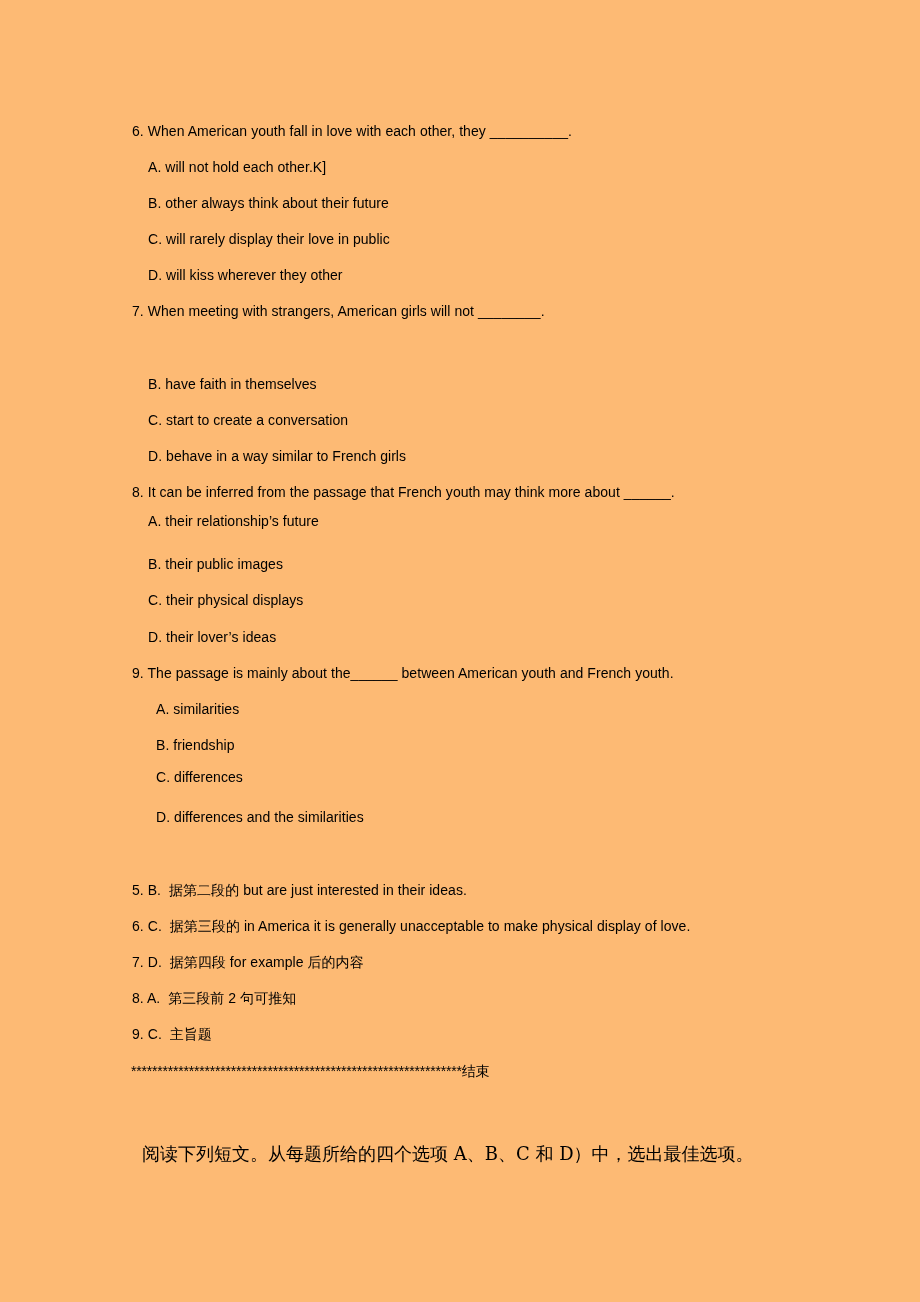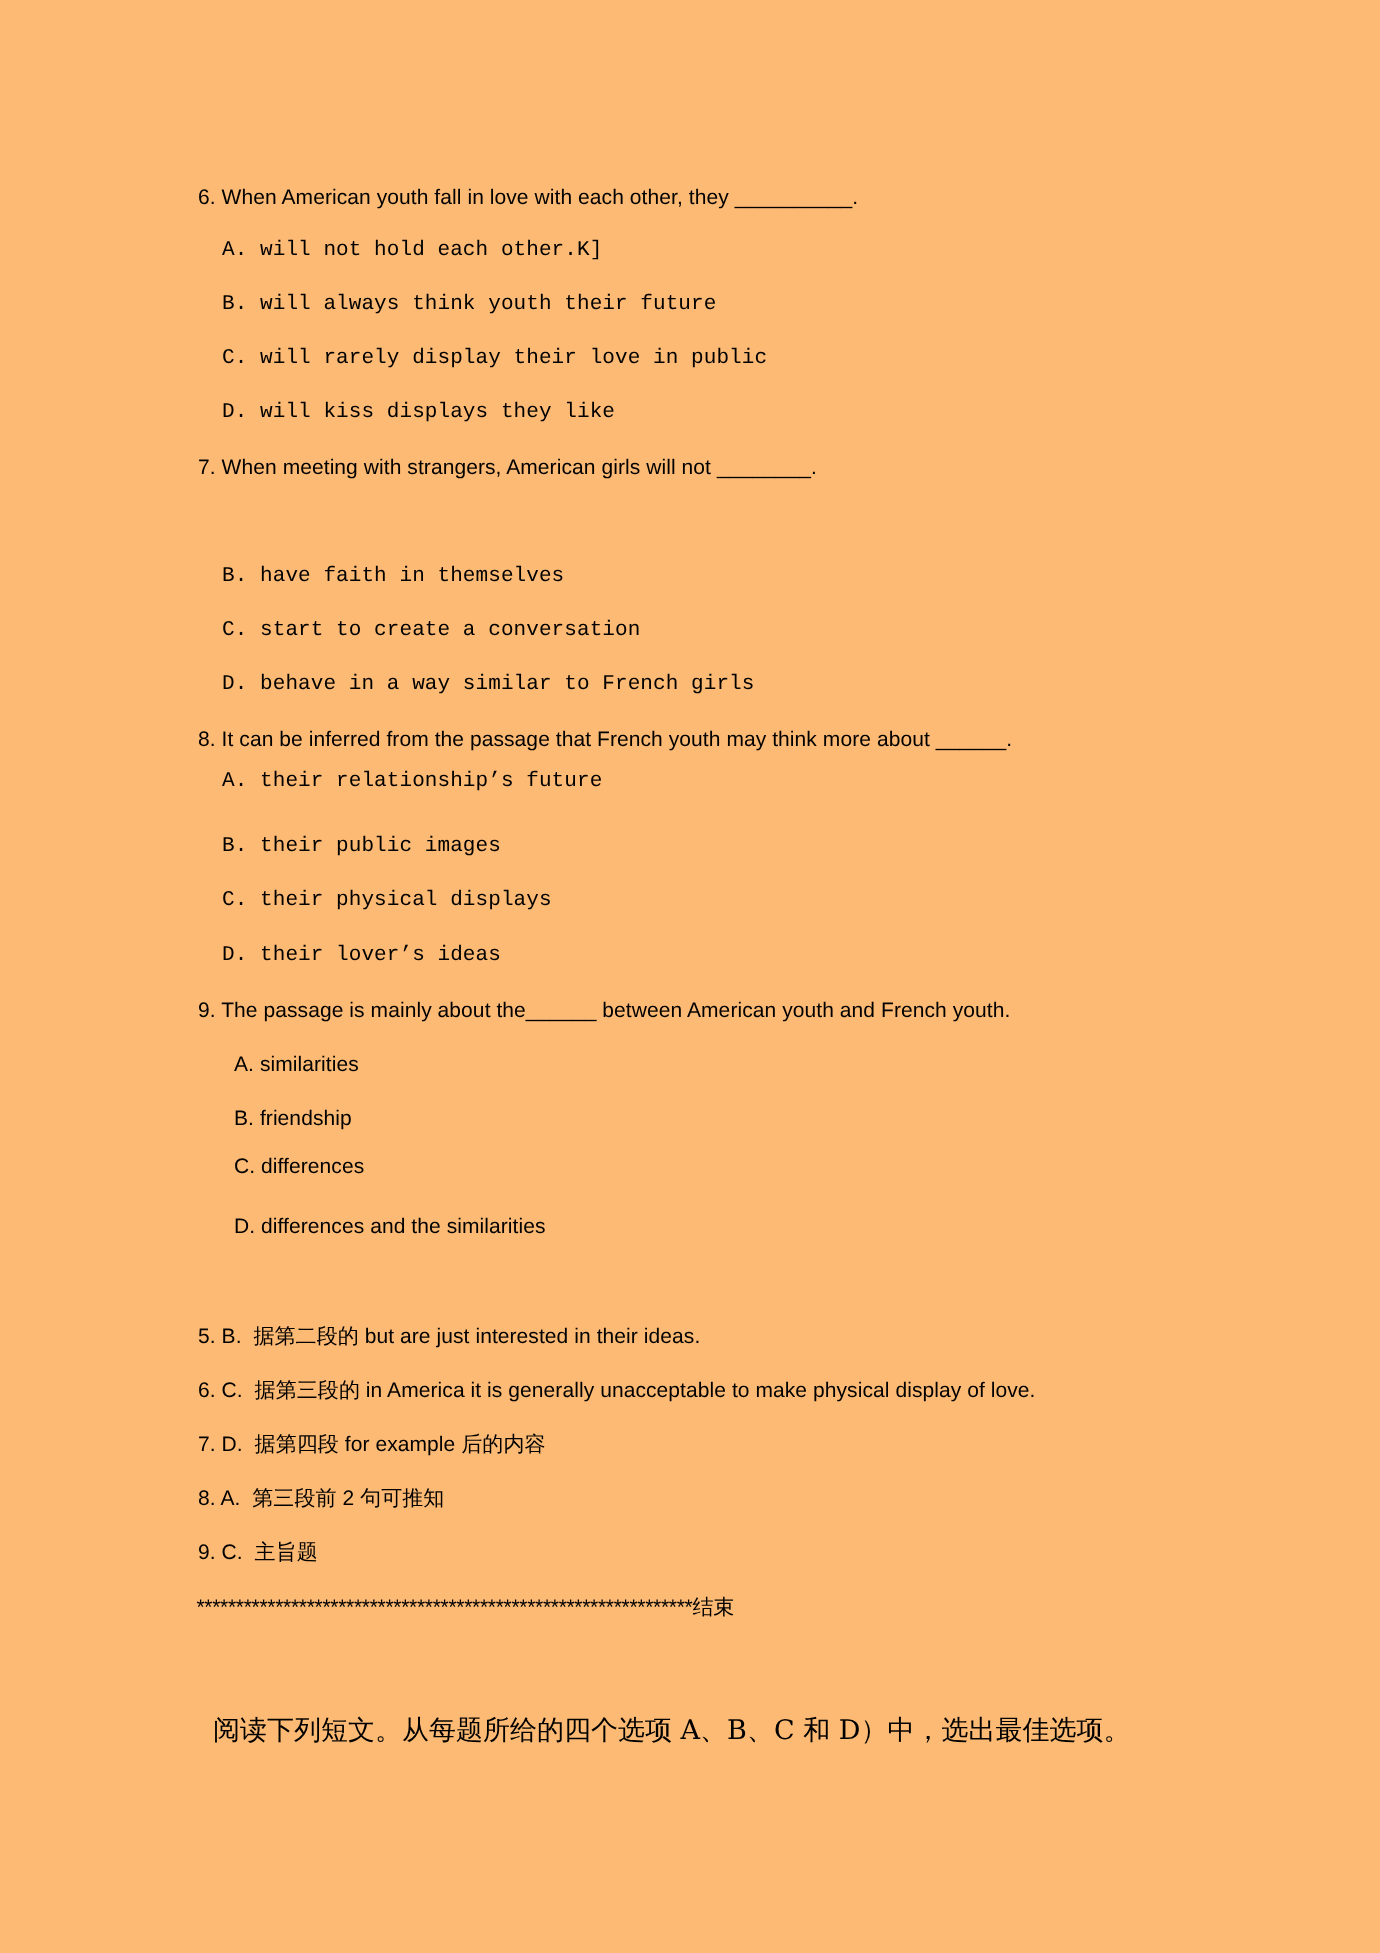--- a/index.html
+++ b/index.html
@@ -24,21 +24,21 @@
       background: #fdba74;
     }
     .line {
       position: absolute;
       font-size: 14px;
       line-height: 18px;
       white-space: nowrap;
       letter-spacing: 0.05px;
     }
     .q { left: 132px; }
-    .opt { left: 148px; font-family: Liberation Mono, monospace; }
+    .opt { left: 148px; }
     .opt9 { left: 156px; }
     .ans { left: 132px; }
     .cn { font-family: "DejaVu Serif", "Liberation Serif", serif; font-size: 14px; text-align: center; }
     .stars {
       left: 131px;
       font-family: "Liberation Sans", sans-serif;
       font-size: 14px;
       letter-spacing: -0.2px;
     }
     .instruction {
@@ -51,23 +51,23 @@
       font-family: "DejaVu Serif", "Liberation Serif", serif;
     }
   </style>
 </head>
 <body>
 
 <div class="page">
 
   <div class="line q" style="top:122px">6. When American youth fall in love with each other, they __________.</div>
   <div class="line opt" style="top:158px">A. will not hold each other.K]</div>
-  <div class="line opt" style="top:194px">B. will always think youth their future</div>
+  <div class="line opt" style="top:194px">B. other always think about their future</div>
   <div class="line opt" style="top:230px">C. will rarely display their love in public</div>
-  <div class="line opt" style="top:266px">D. will kiss displays they like</div>
+  <div class="line opt" style="top:266px">D. will kiss wherever they other</div>
 
   <div class="line q" style="top:302px">7. When meeting with strangers, American girls will not ________.</div>
   <div class="line opt" style="top:375px">B. have faith in themselves</div>
   <div class="line opt" style="top:411px">C. start to create a conversation</div>
   <div class="line opt" style="top:447px">D. behave in a way similar to French girls</div>
 
   <div class="line q" style="top:483px">8. It can be inferred from the passage that French youth may think more about ______.</div>
   <div class="line opt" style="top:512px">A. their relationship’s future</div>
   <div class="line opt" style="top:555px">B. their public images</div>
   <div class="line opt" style="top:591px">C. their physical displays</div>

